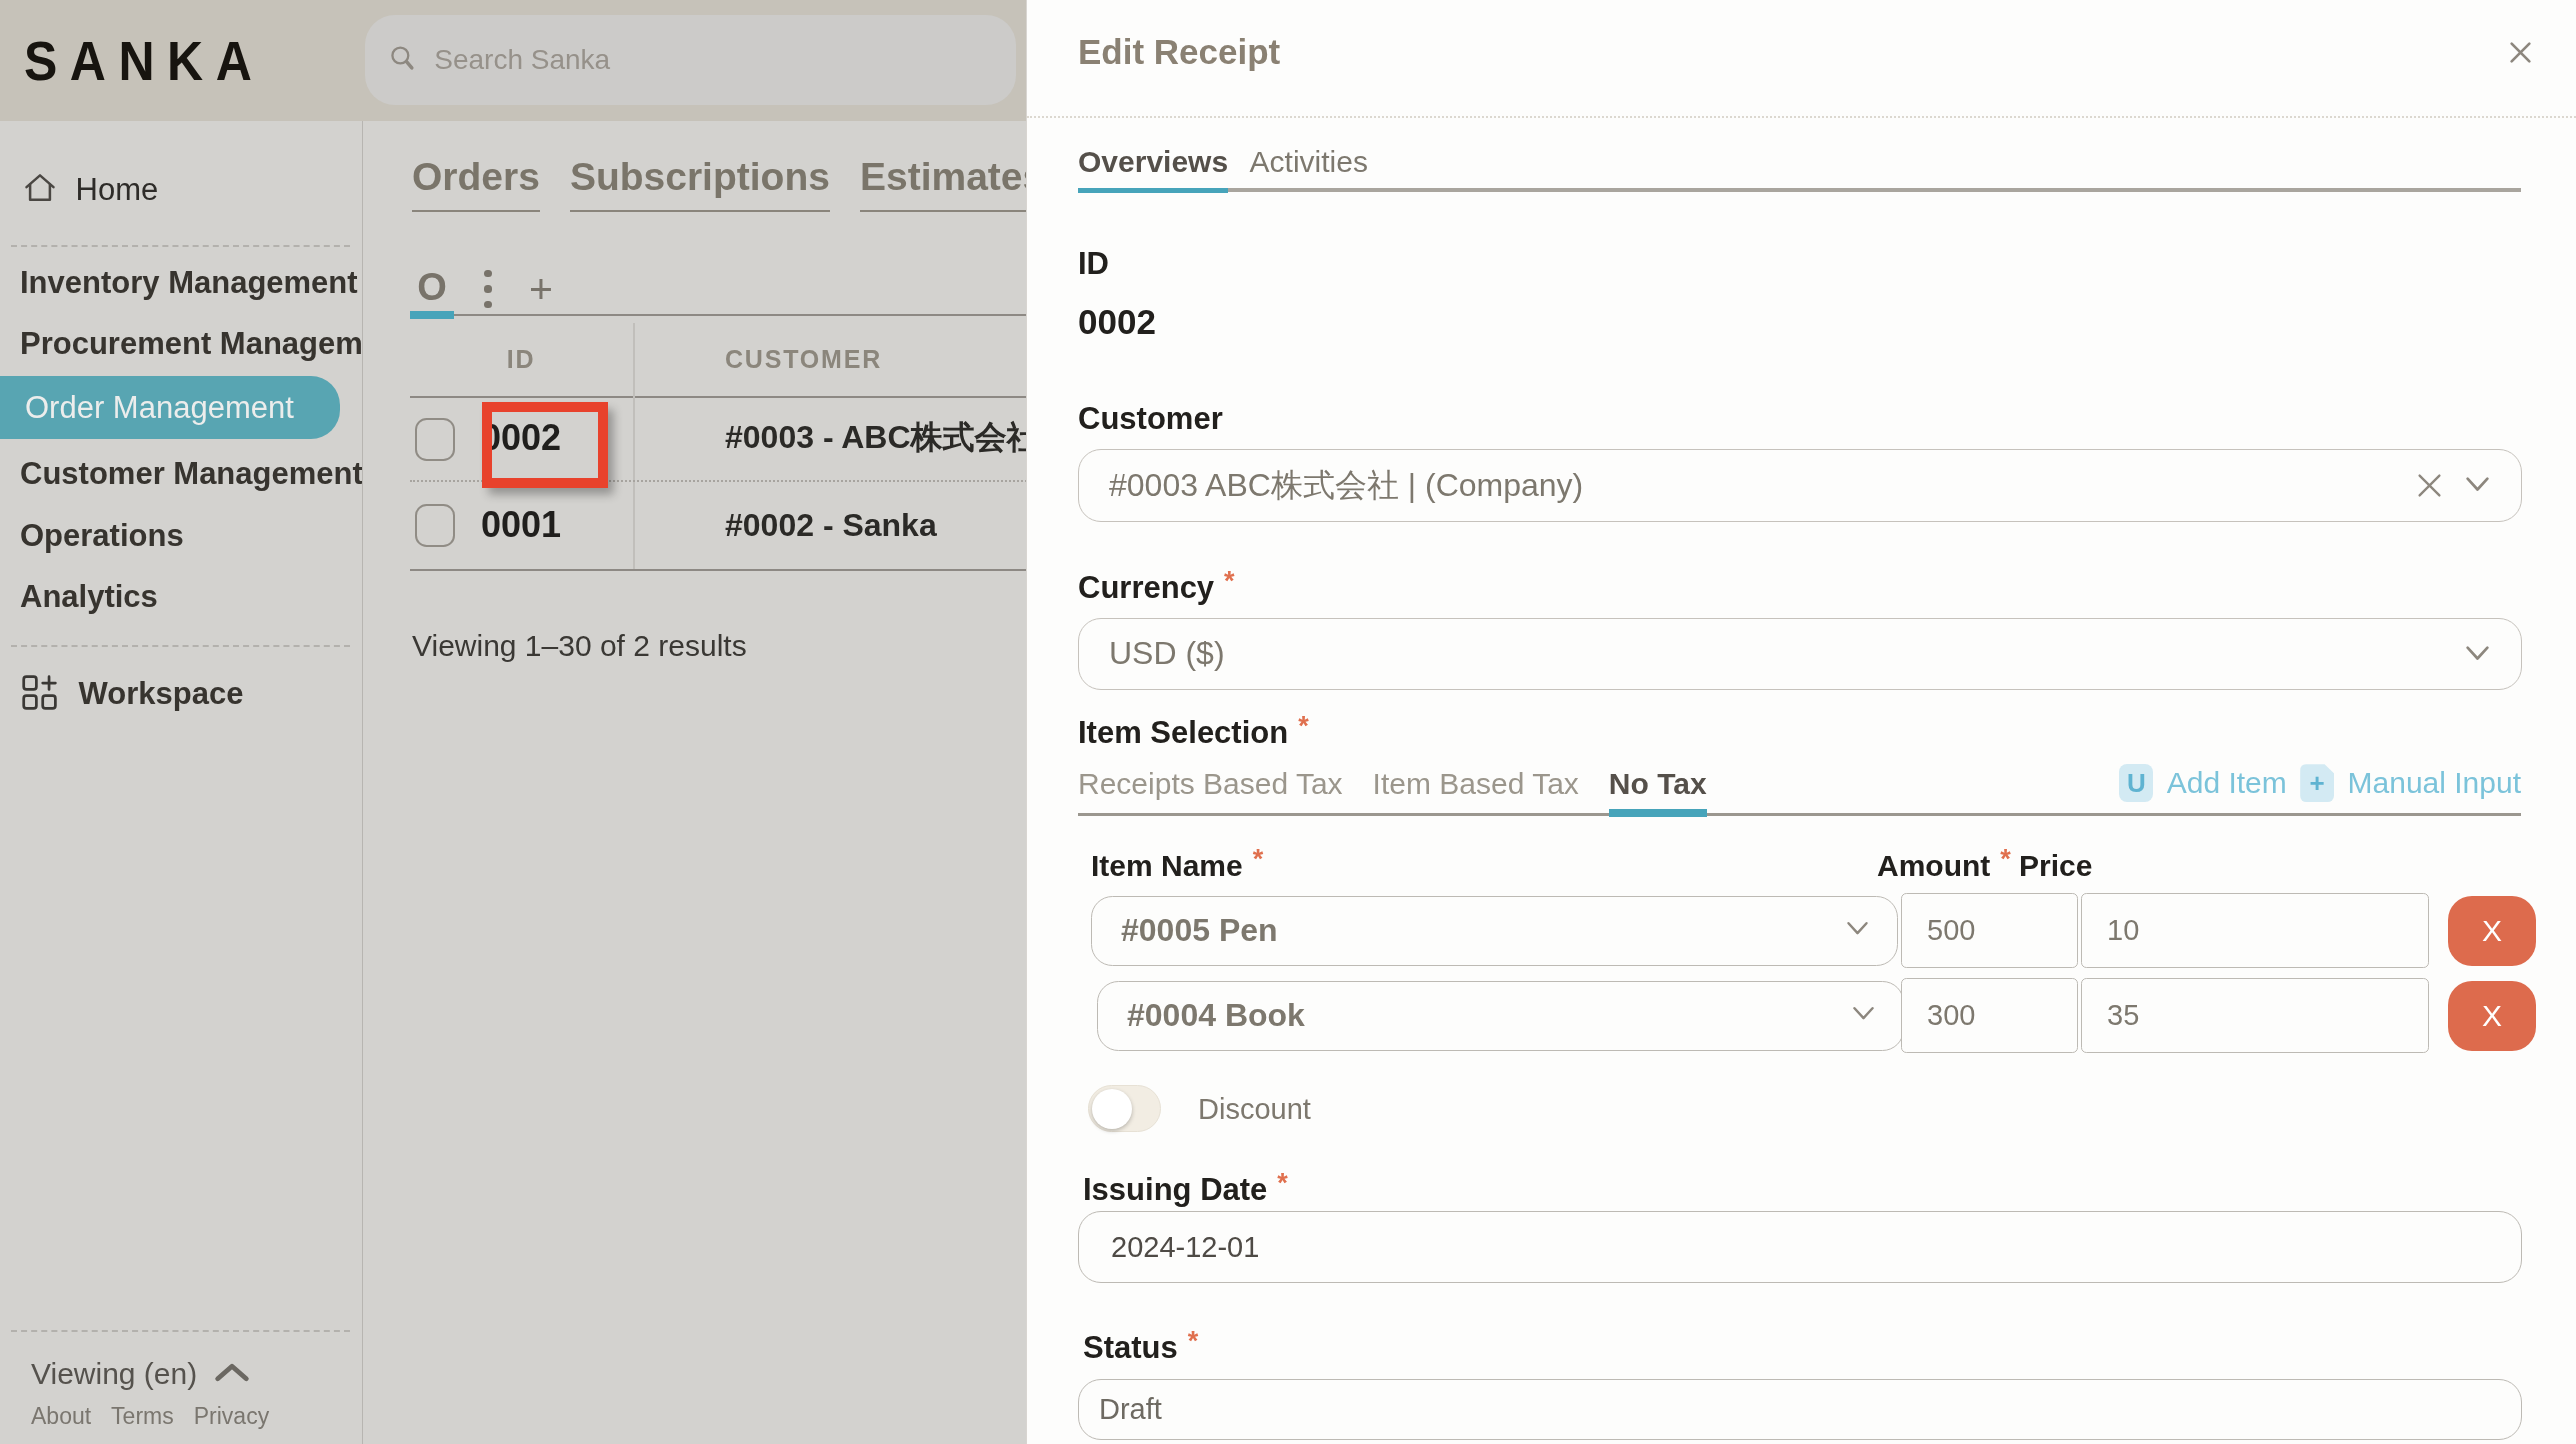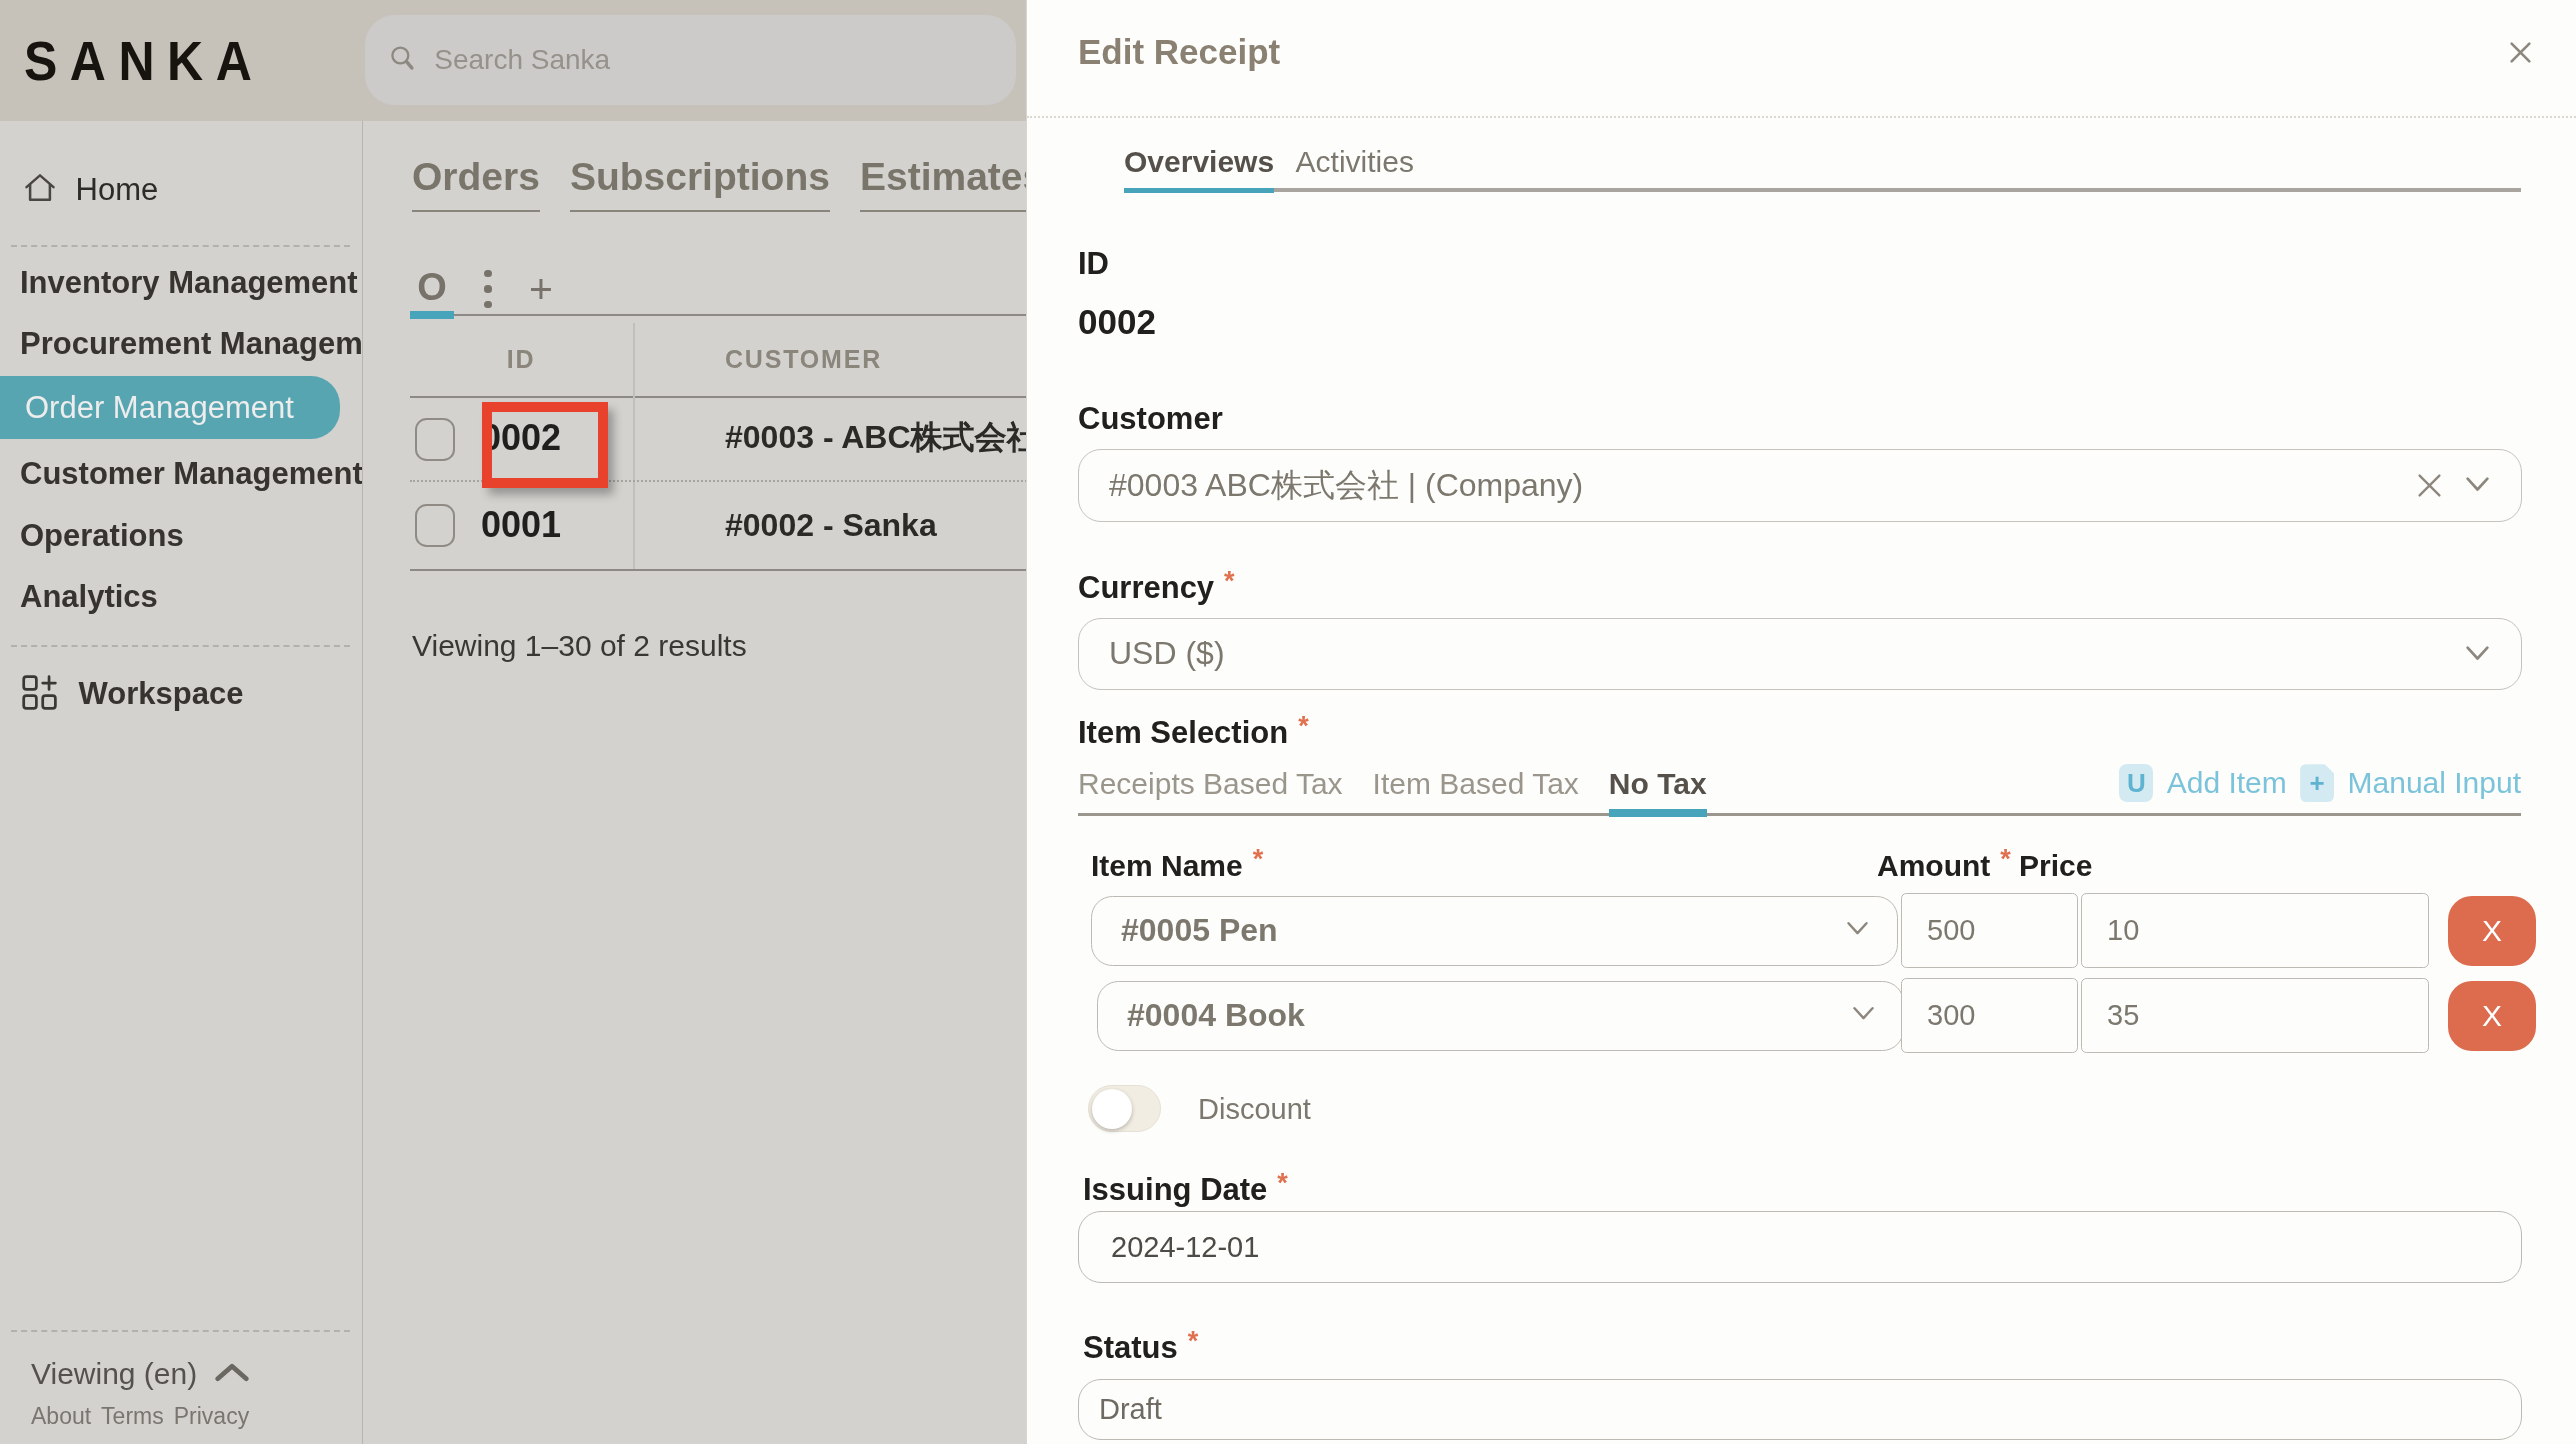--- a/index.html
+++ b/index.html
@@ -28,21 +28,21 @@
   .dash2{left:10.7px;right:12.5px;top:524px;}
   .dash3{left:10.7px;right:12.5px;top:1209px;}
   .nav-item{left:20px;height:45px;line-height:45px;}
   .ni-0{top:139px;} .ni-1{top:200px;} .ni-3{top:330px;} .ni-4{top:392px;} .ni-5{top:453px;}
   .nav-active{left:0;top:255px;width:340px;height:63px;background:#58a5b2;
         border-radius:0 29px 29px 0;line-height:63px;padding-left:25px;box-sizing:border-box;}
   .nav-active .side-label{color:#ecedec;font-weight:500;}
   .ws-row{left:20.6px;top:548px;height:50px;display:flex;align-items:center;gap:20px;}
   .lang-row{left:31px;top:1229px;height:47px;display:flex;align-items:center;gap:16px;}
   .lang-label{font-size:30px;color:#55524d;font-weight:500;}
-  .links-row{left:31px;top:1279px;height:32px;display:flex;gap:10px;align-items:center;}
+  .links-row{left:31px;top:1279px;height:32px;display:flex;gap:20px;align-items:center;}
   .link{font-size:23px;color:#7a766f;}
 
   
   .main{left:363px;top:121px;width:664px;height:1324px;background:#d3d2cf;overflow:hidden;}
   .main-tabs{left:49px;top:34px;display:flex;gap:30px;}
   .main-tab{font-size:39px;font-weight:600;color:#7a756a;padding-bottom:10.7px;
             border-bottom:2.7px solid #8a857c;}
   .view-row{left:47px;right:0;top:143px;height:50px;border-bottom:2.7px solid #8d8984;
             display:flex;align-items:center;}
   .vtab{position:relative;padding:0 7.2px;font-size:38px;font-weight:800;color:#78736a;height:50px;
@@ -69,21 +69,21 @@
           box-sizing:border-box;box-shadow:6.3px 7.2px 9px rgba(0,0,0,0.30);pointer-events:none;}
   .results{left:49px;top:502px;height:45px;line-height:45px;font-size:30px;color:#3a3834;}
 
   
   .panel{left:1026px;top:0;width:1550px;height:1445px;background:#fdfdfc;
          border-left:1.8px solid #d8d5d1;box-sizing:border-box;overflow:hidden;}
   .p-title{left:51px;top:25px;height:54px;line-height:54px;font-size:35px;font-weight:600;color:#8a8173;}
   .p-close{right:38px;top:34px;width:36px;height:36px;display:flex;align-items:center;justify-content:center;}
   .p-dotted{left:0;right:0;top:116px;border-top:2.7px dotted #dcd8d0;height:0;}
   .ptabs{left:51px;right:55px;top:140px;height:48px;border-bottom:4.5px solid #a9a59e;
-         display:flex;gap:21.5px;align-items:flex-end;margin-left:46px;}
+         display:flex;gap:21.5px;align-items:flex-end;}
   .ptab{font-size:30px;color:#7d786e;padding-bottom:9px;}
   .ptab.active{position:relative;color:#55504a;font-weight:700;}
   .ptab.active::after{content:"";position:absolute;left:0;right:0;bottom:-4.5px;height:4.5px;background:#47a4ba;}
   .flabel{font-size:31px;font-weight:700;color:#22201d;height:39px;line-height:39px;white-space:nowrap;}
   .req{color:#e0704e;font-size:27px;position:relative;top:-8px;margin-left:10px;font-weight:700;}
   .l-id{left:51px;top:244px;}
   .v-id{left:51px;top:301px;font-size:35px;font-weight:700;color:#22201d;height:41px;line-height:41px;}
   .l-customer{left:51px;top:399px;}
   .selectbox{border:1.8px solid #c6c2bc;border-radius:23px;background:#fdfdfc;box-sizing:border-box;}
   .sel-text{font-size:32px;color:#7d786e;padding-left:30px;white-space:nowrap;}

